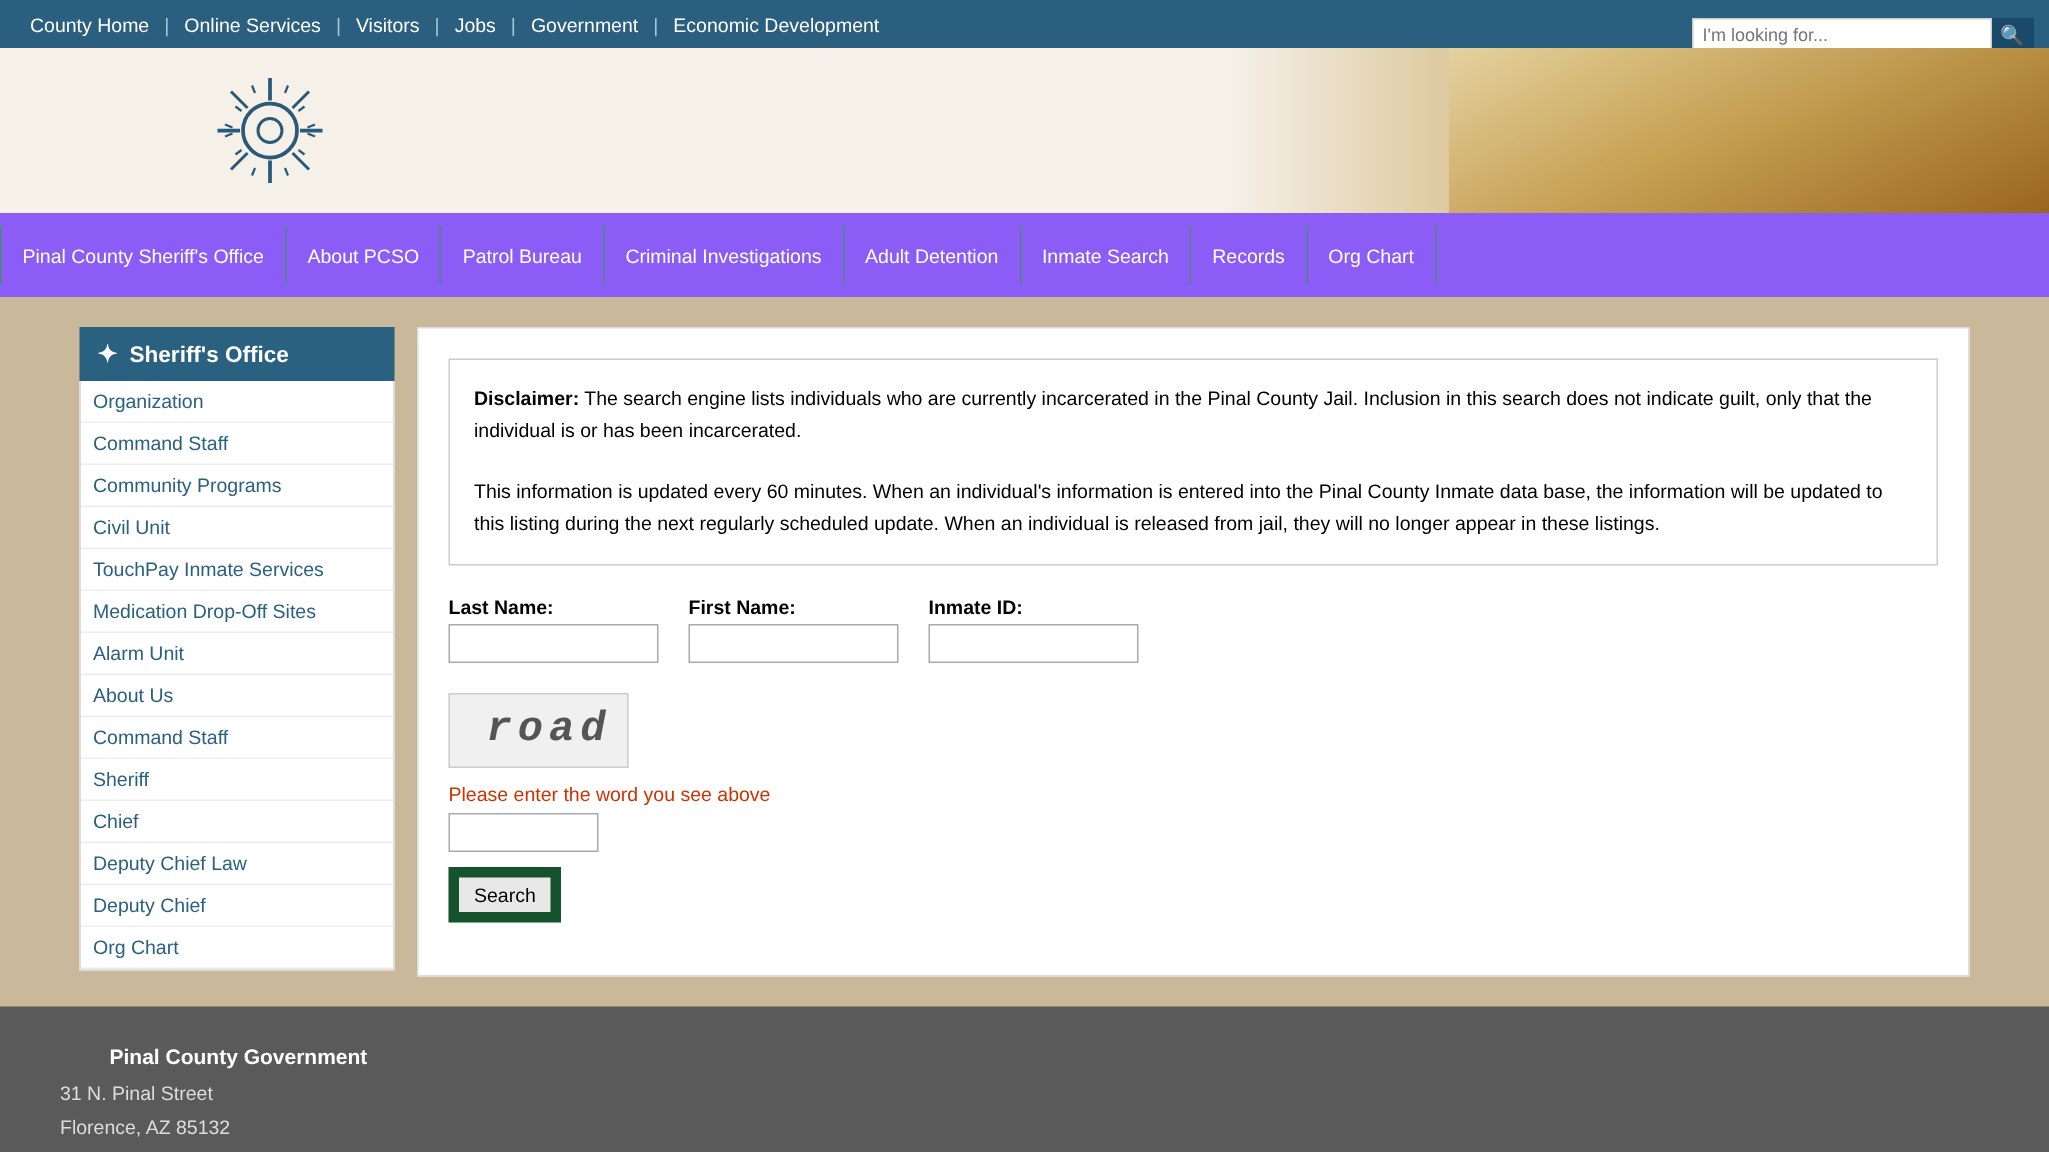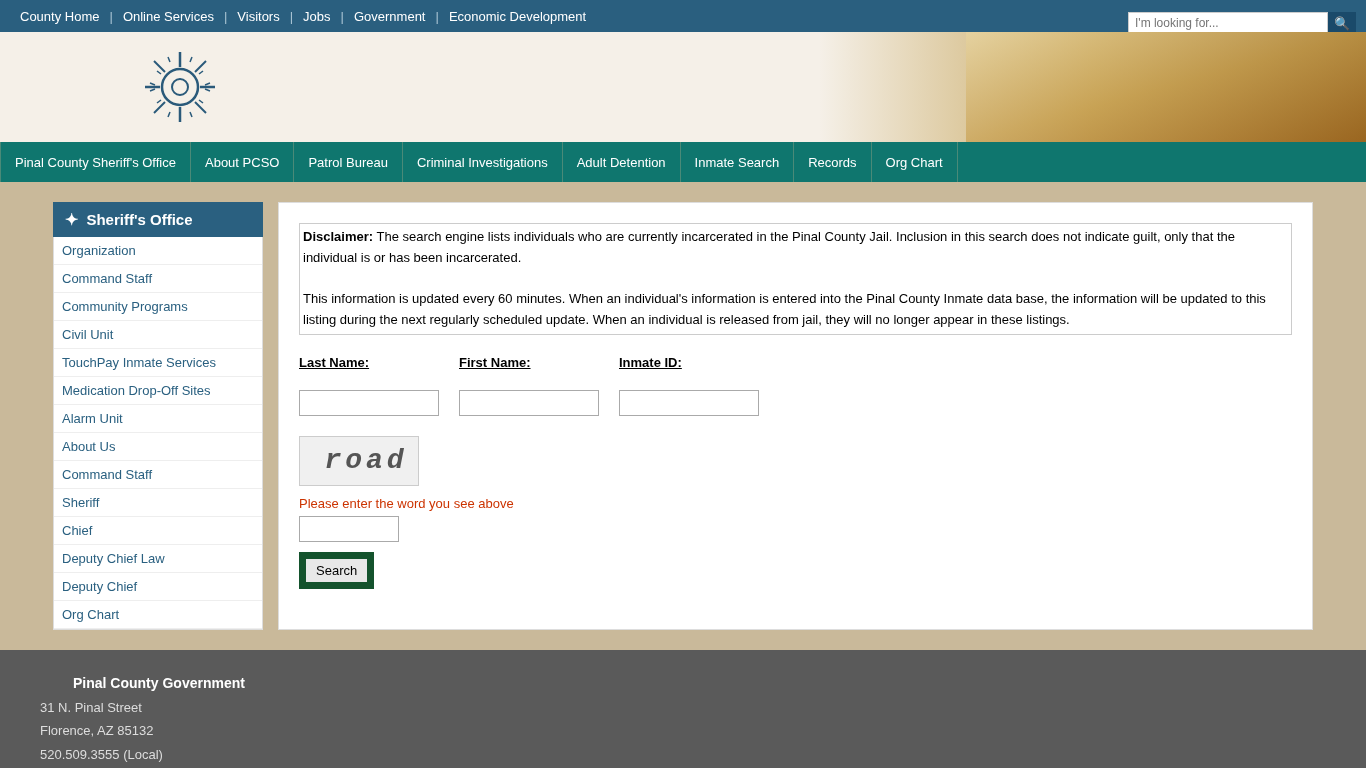--- a/index.html
+++ b/index.html
@@ -92,24 +92,24 @@
     }
     #logo-text p {
       font-size: 12px;
       color: #555;
       letter-spacing: 3px;
       font-weight: normal;
     }
 
     
     #main-nav {
-      background: #0f766e;
-      display: flex;
-      align-items: center;
-      height: 40px;
+      background: #8b5cf6;
+      display: flex;
+      align-items: center;
+      height: 56px;
     }
     .main-nav-item {
       color: white;
       text-decoration: none;
       font-size: 13px;
       padding: 0 14px;
       height: 40px;
       display: flex;
       align-items: center;
       border-right: 1px solid #4a8a78;
@@ -166,21 +166,21 @@
     #main-content {
       flex: 1;
       background: white;
       padding: 20px;
       border: 1px solid #ddd;
     }
 
     
     #disclaimer {
       border: 1px solid #ccc;
-      padding: 3px;
+      padding: 16px;
       margin-bottom: 20px;
       font-size: 13px;
       line-height: 1.6;
     }
     #disclaimer strong {
       font-weight: bold;
     }
 
     
     .form-row {
@@ -189,22 +189,21 @@
       margin-bottom: 20px;
       align-items: flex-end;
     }
     .form-group {
       display: flex;
       flex-direction: column;
     }
     .form-group label {
       font-size: 13px;
       font-weight: bold;
-      margin-bottom: 20px;
-      text-decoration: underline;
+      margin-bottom: 4px;
     }
     .form-group input[type="text"] {
       width: 140px;
       height: 26px;
       border: 1px solid #aaa;
       padding: 2px 5px;
       font-size: 13px;
     }
 
     

